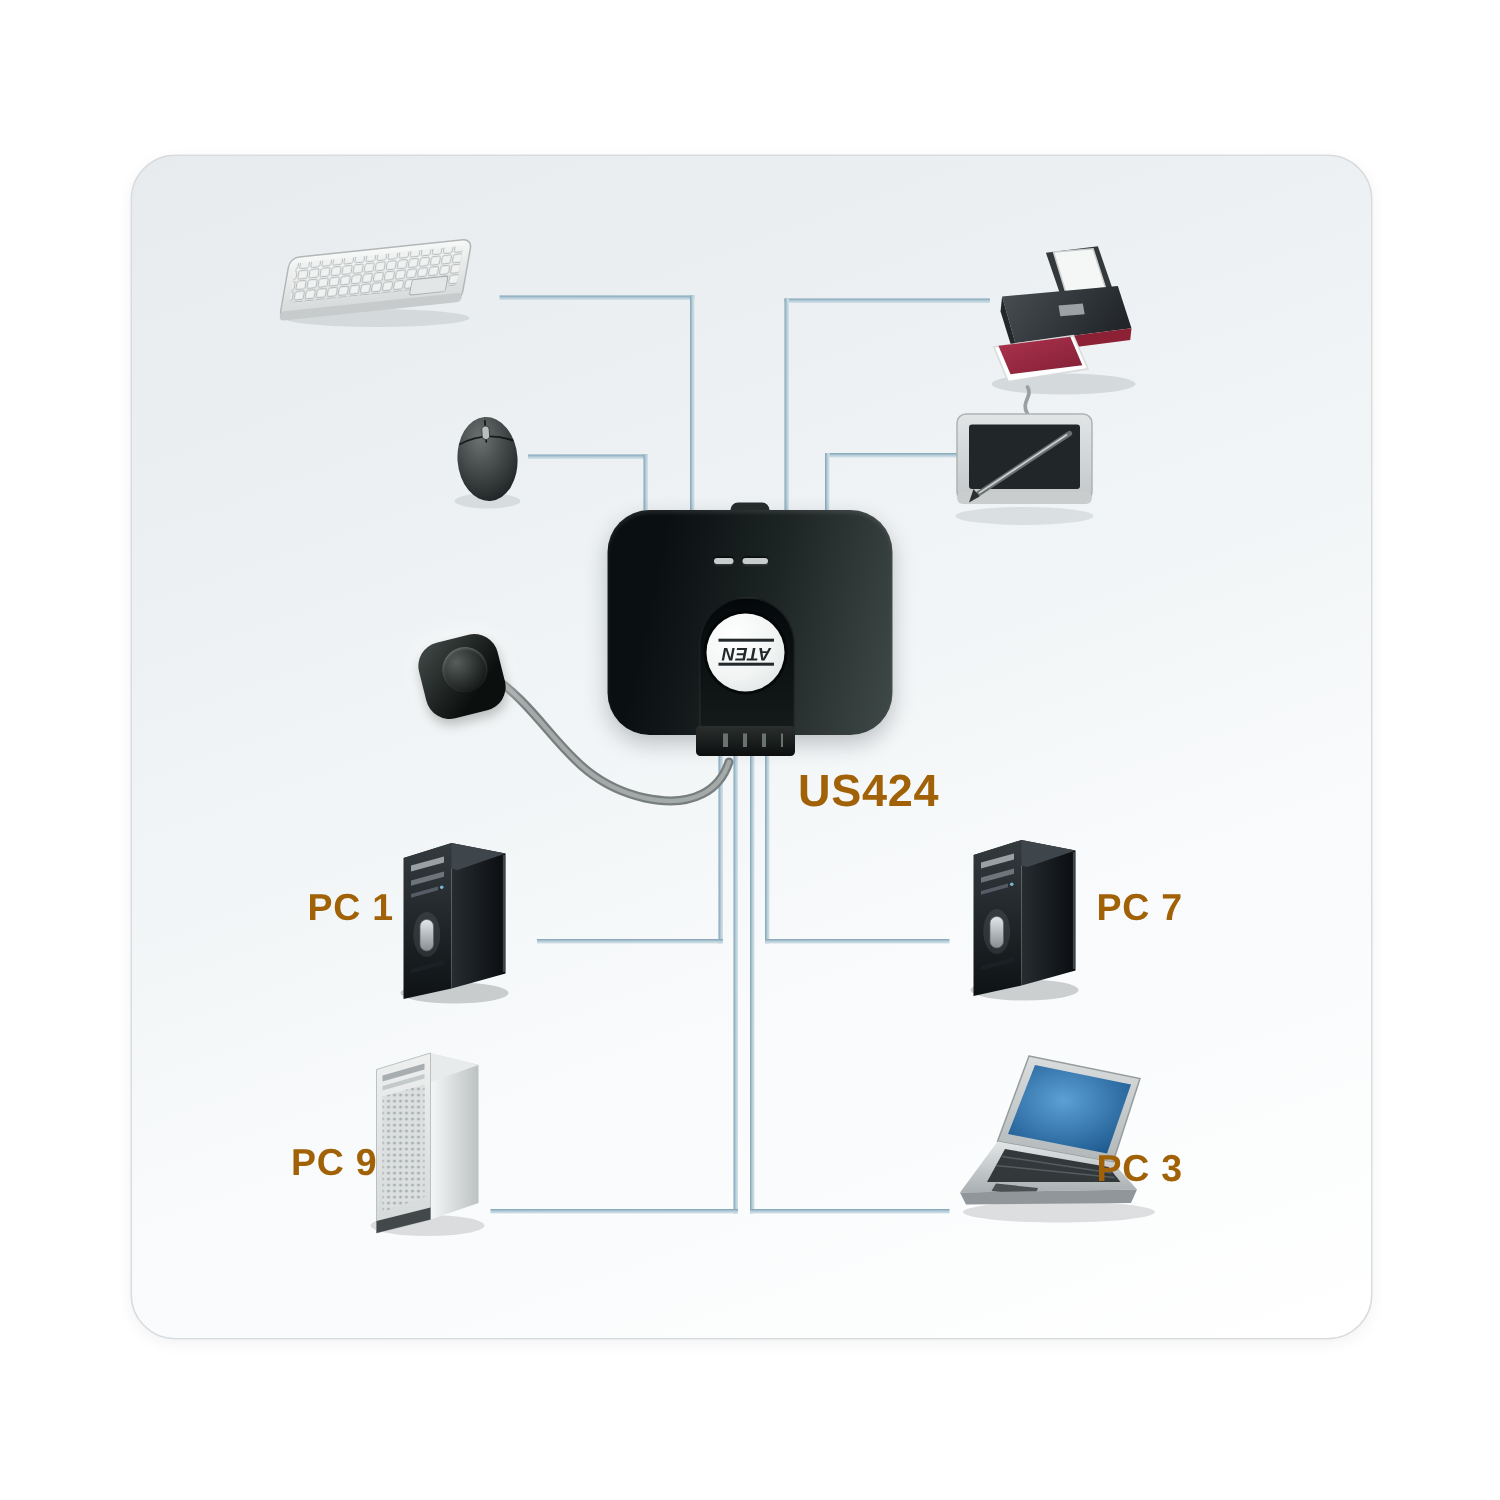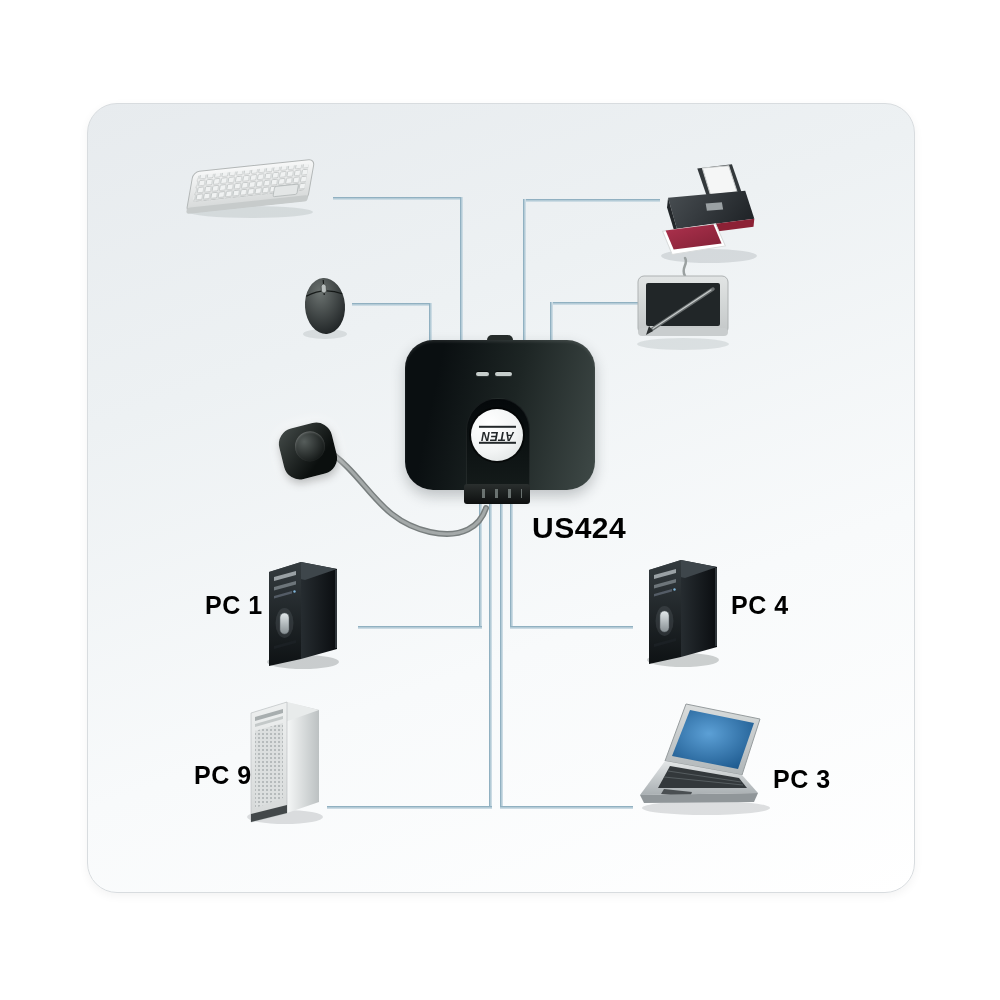--- a/index.html
+++ b/index.html
@@ -5,21 +5,21 @@
   *{margin:0;padding:0;box-sizing:border-box}
   html,body{width:1000px;height:1000px;background:#ffffff;font-family:"Liberation Sans",sans-serif;position:relative;overflow:hidden}
   .stage{position:absolute;left:0;top:0;width:1000px;height:1000px}
   .card{position:absolute;left:87px;top:103px;width:828px;height:790px;border-radius:30px;
         border:1px solid #d8dcdf;
         background:linear-gradient(160deg,#e7ebee 0%,#edf1f3 30%,#f8fafb 65%,#ffffff 100%);
         box-shadow:0 3px 10px rgba(0,0,0,.05);z-index:0}
   .hline{position:absolute;height:3px;z-index:1;background:linear-gradient(180deg,#7fa3b6 0%,#b9cfda 55%,#d6e2e9 100%)}
   .vline{position:absolute;width:3px;z-index:1;background:linear-gradient(90deg,#7fa3b6 0%,#b9cfda 55%,#d6e2e9 100%)}
   .dev{position:absolute;z-index:2}
-  .label{position:absolute;color:#000000;font-weight:600;font-size:25px;letter-spacing:.5px;z-index:4;white-space:nowrap}
+  .label{position:absolute;color:#a16207;font-weight:600;font-size:25px;letter-spacing:.5px;z-index:4;white-space:nowrap}
   .model-label{font-size:30px}
   
   .kvm{position:absolute;left:405px;top:330px;width:190px;height:180px;z-index:3}
   .kvm-notch{position:absolute;left:82px;top:5px;width:26px;height:12px;border-radius:5px;background:#262c2b}
   .kvm-body{position:absolute;left:0;top:10px;width:190px;height:150px;border-radius:28px;
             background:linear-gradient(102deg,#0a0f11 18%,#1d2524 55%,#3c4644 96%);
             box-shadow:inset 0 2px 3px rgba(255,255,255,.10), 0 6px 14px rgba(30,40,45,.25)}
   .led{position:absolute;height:4px;border-radius:2px;background:#c6cdcb;
        box-shadow:0 -1px 1px rgba(0,0,0,.65),0 1px 1px rgba(255,255,255,.12)}
   .led1{left:71px;top:42px;width:13px}
@@ -251,17 +251,17 @@
     <polygon points="31,63 108,77 124,95 6,97" fill="url(#g-base)"></polygon>
     <polygon points="36,68 105,80 113,90 24,90" fill="#33383b"></polygon>
     <line x1="34" y1="73" x2="107" y2="84" stroke="#565d60" stroke-width="1"></line>
     <line x1="30" y1="79" x2="109" y2="87" stroke="#565d60" stroke-width="1"></line>
     <polygon points="30,91 58,94 56,99 27,96" fill="#4a4f52"></polygon>
     <polygon points="6,97 124,95 120,104 10,105" fill="#909699"></polygon>
   </svg>
 
   <div class="label" style="left:205px;top:591px">PC 1</div>
   <div class="label" style="left:194px;top:761px">PC 9</div>
-  <div class="label" style="left:773px;top:765px">PC 3</div>
-  <div class="label" style="left:731px;top:591px">PC 4</div>
+  <div class="label" style="left:731px;top:765px">PC 3</div>
+  <div class="label" style="left:731px;top:591px">PC 7</div>
   <div class="label model-label" style="left:532px;top:511px">US424</div>
 
 </div>
 
 </body></html>

